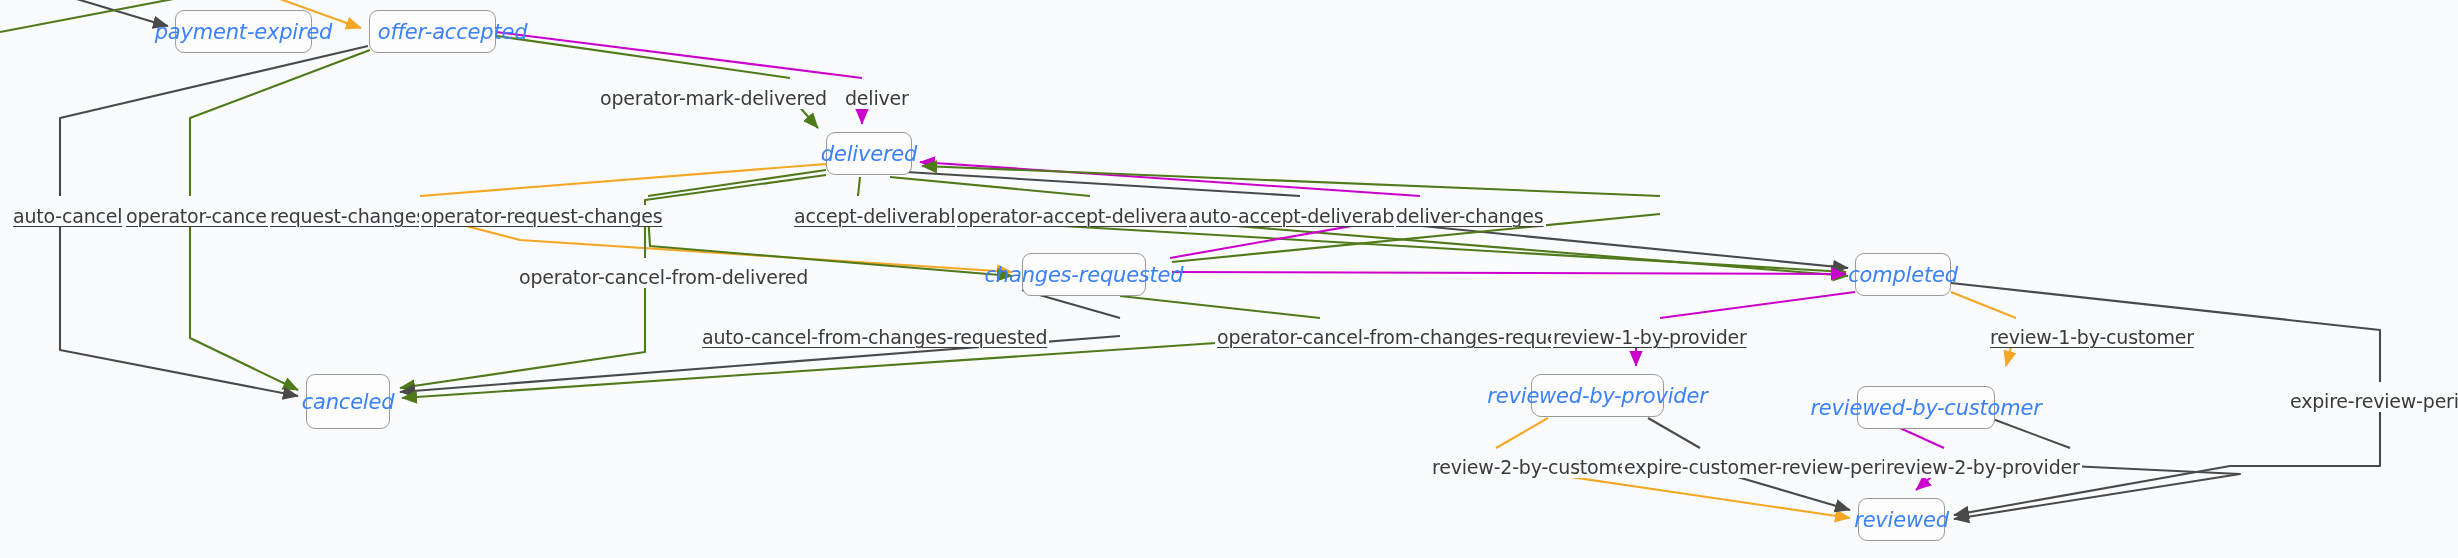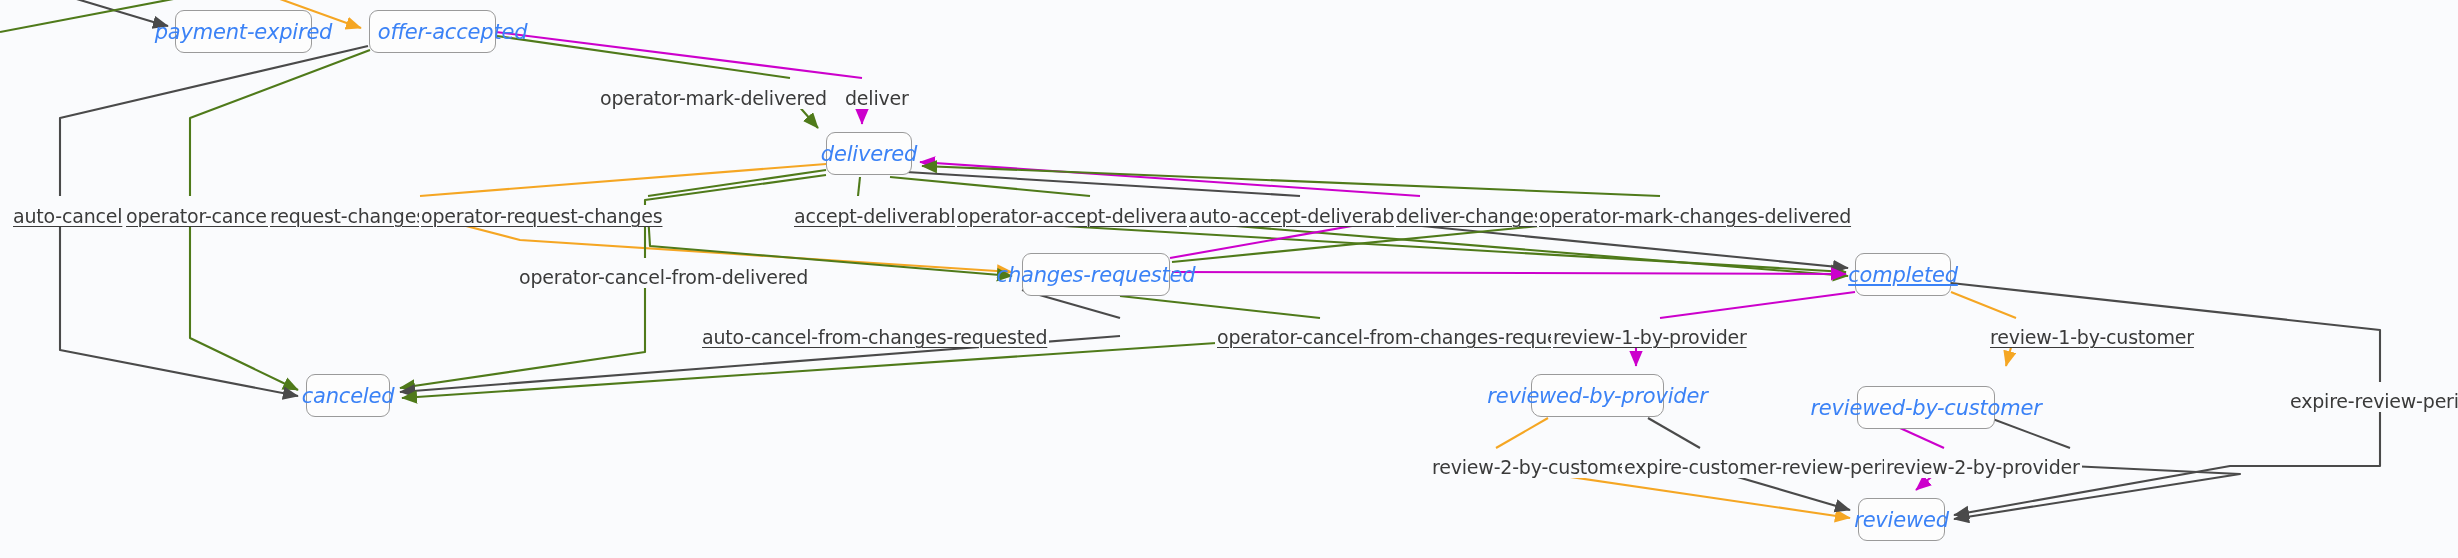--- a/index.html
+++ b/index.html
@@ -130,48 +130,47 @@
 
   <div class="node" style="left:175px;top:10px;width:137px;height:43px;">
     <span>payment-expired</span>
   </div>
   <div class="node" style="left:369px;top:10px;width:127px;height:43px;padding-left:40px;">
     <span>offer-accepted</span>
   </div>
   <div class="node" style="left:826px;top:132px;width:86px;height:43px;">
     <span>delivered</span>
   </div>
-  <div class="node" style="left:1022px;top:253px;width:148px;height:43px;">
+  <div class="node" style="left:1022px;top:253px;width:124px;height:43px;">
     <span>changes-requested</span>
   </div>
-  <div class="node" style="left:1855px;top:253px;width:96px;height:43px;text-decoration:underline;">
+  <div class="node" style="left:1855px;top:253px;width:96px;height:43px;">
     <span>completed</span>
   </div>
-  <div class="node" style="left:306px;top:374px;width:84px;height:43px;">
+  <div class="node" style="left:306px;top:374px;width:84px;height:55px;">
     <span>canceled</span>
   </div>
   <div class="node" style="left:1531px;top:374px;width:133px;height:43px;border-radius:10px;">
     <span>reviewed-by-provider</span>
   </div>
   <div class="node" style="left:1857px;top:386px;width:138px;height:43px;">
     <span>reviewed-by-customer</span>
   </div>
   <div class="node" style="left:1858px;top:498px;width:87px;height:43px;">
     <span>reviewed</span>
   </div>
 
   <div class="elabel ul" style="left:11px;top:205px;">auto-cancel</div>
   <div class="elabel ul" style="left:124px;top:205px;">operator-cancel</div>
   <div class="elabel ul" style="left:268px;top:205px;">request-changes</div>
   <div class="elabel ul" style="left:419px;top:205px;">operator-request-changes</div>
   <div class="elabel ul" style="left:792px;top:205px;">accept-deliverable</div>
   <div class="elabel ul" style="left:955px;top:205px;">operator-accept-deliverable</div>
   <div class="elabel ul" style="left:1187px;top:205px;">auto-accept-deliverable</div>
   <div class="elabel ul" style="left:1394px;top:205px;">deliver-changes</div>
-  <div class="elabel ul" style="left:1537px;top:205px;">operator-mark-changes-delivered</div>
 
   <div class="elabel" style="left:598px;top:87px;">operator-mark-delivered</div>
   <div class="elabel" style="left:843px;top:87px;">deliver</div>
 
   <div class="elabel ul" style="left:700px;top:326px;">auto-cancel-from-changes-requested</div>
 
   <div class="elabel" style="left:517px;top:266px;">operator-cancel-from-delivered</div>
   <div class="elabel ul" style="left:1215px;top:326px;">operator-cancel-from-changes-requested</div>
   <div class="elabel ul" style="left:1551px;top:326px;">review-1-by-provider</div>
   <div class="elabel ul" style="left:1988px;top:326px;">review-1-by-customer</div>

